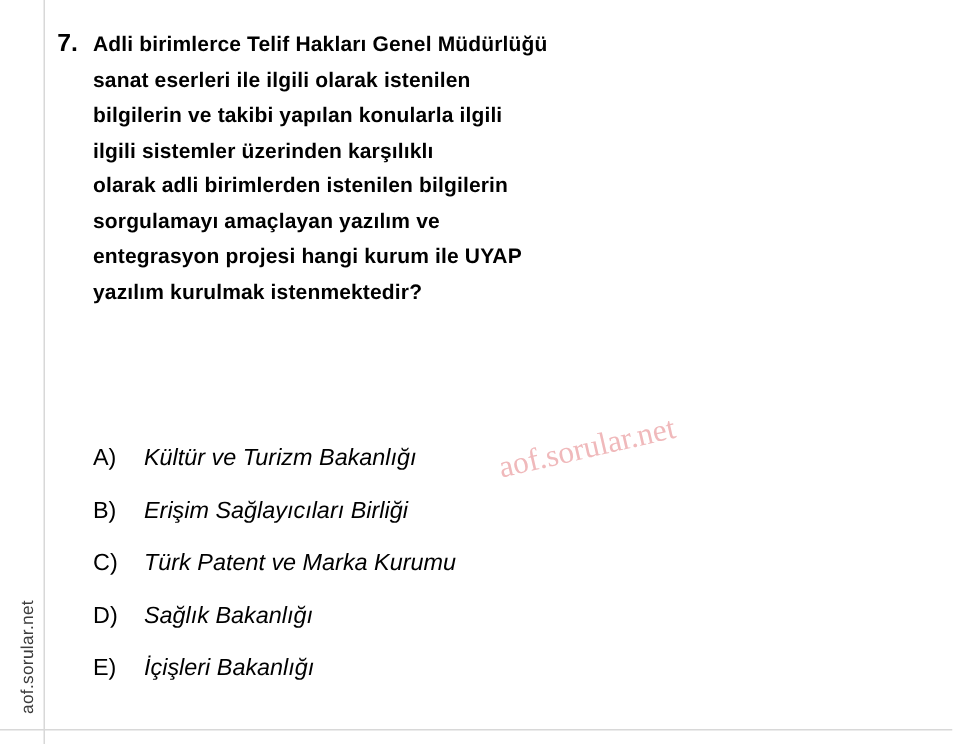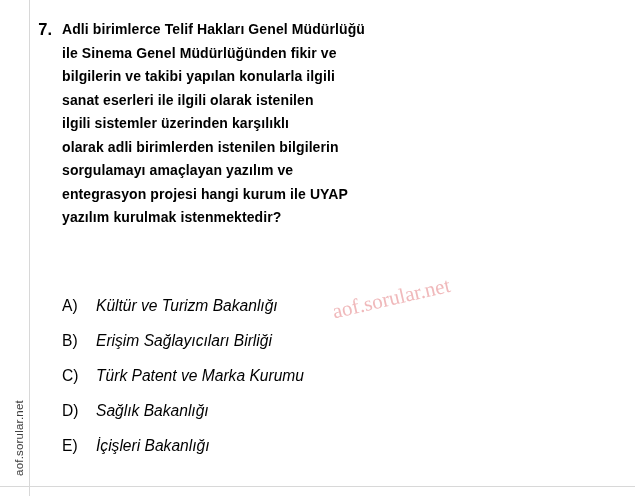--- a/index.html
+++ b/index.html
@@ -132,23 +132,22 @@
 
 <div class="left-strip">
   <div class="divider"></div>
 </div>
 <div class="left-watermark">aof.sorular.net</div>
 
 <div class="question-wrap">
   <div class="q-number">7.</div>
   <div class="q-text">
     <span>Adli birimlerce Telif Hakları Genel Müdürlüğü</span>
-    <span>ile  Sinema  Genel  Müdürlüğünden  fikir  ve</span>
+    <span>sanat  eserleri  ile  ilgili  olarak  istenilen</span>
     <span>bilgilerin  ve takibi  yapılan  konularla  ilgili</span>
-    <span>sanat  eserleri  ile  ilgili  olarak  istenilen</span>
     <span>ilgili      sistemler      üzerinden      karşılıklı</span>
     <span>olarak  adli  birimlerden  istenilen  bilgilerin</span>
     <span>sorgulamayı      amaçlayan      yazılım      ve</span>
     <span>entegrasyon  projesi  hangi  kurum  ile  UYAP</span>
     <span>yazılım kurulmak istenmektedir?</span>
   </div>
 </div>
 
 <div class="options">
   <div class="option">

